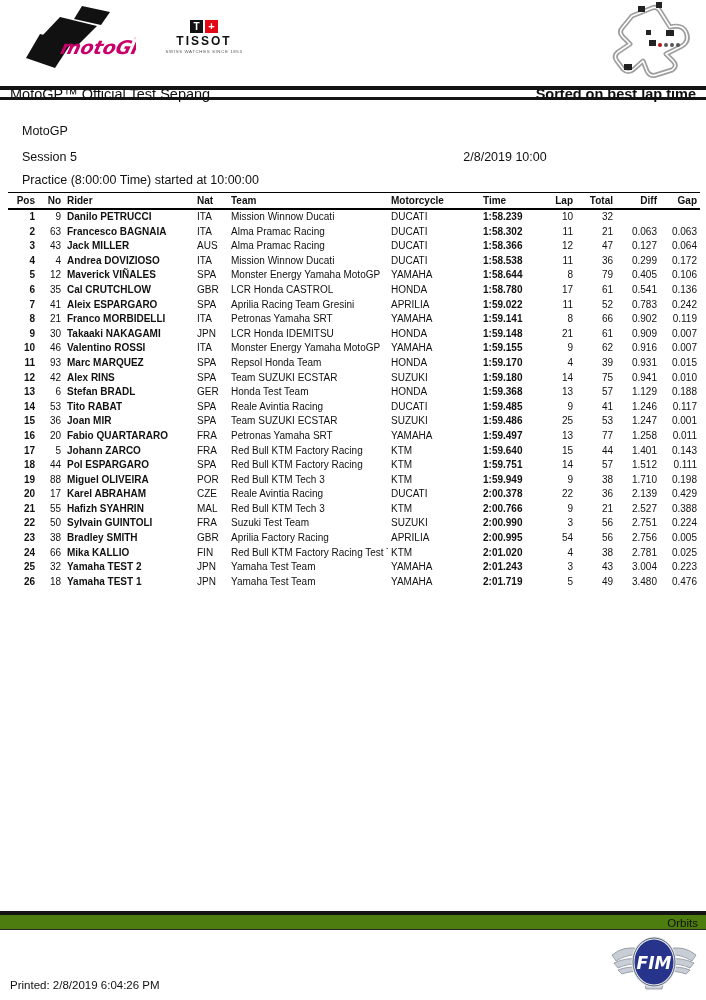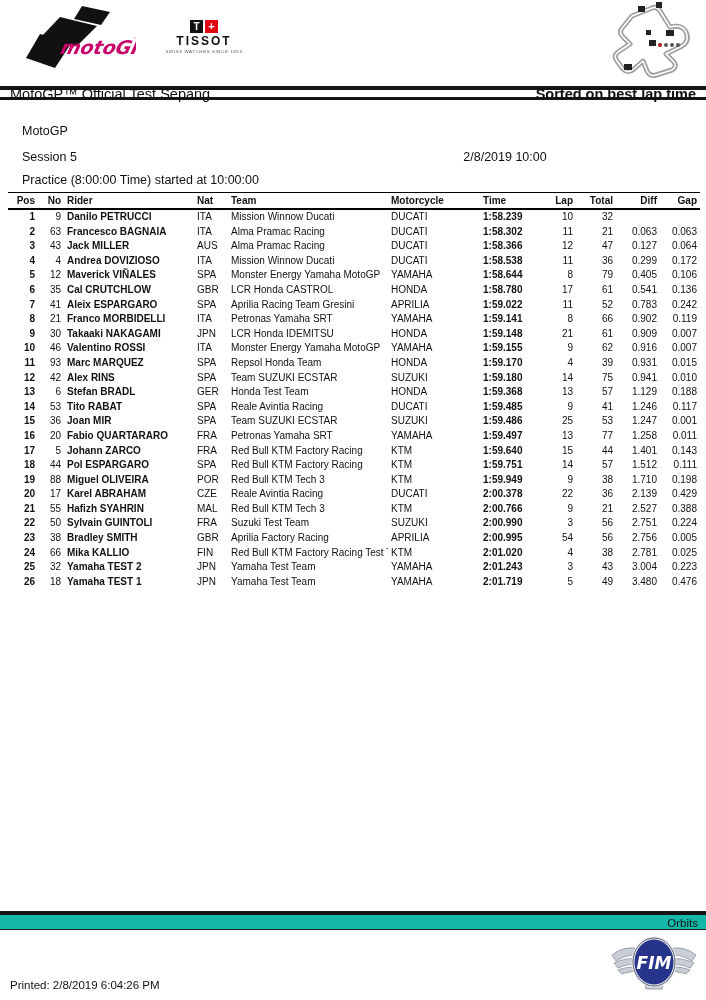--- a/index.html
+++ b/index.html
@@ -47,21 +47,21 @@
   }
   .c0{text-align:right;} td.c0{font-weight:bold;}
   .c1{text-align:right;}
   .c2{text-align:left;margin-left:24px;} td.c2{font-weight:bold;}
   .c3,.c4,.c5{text-align:left;}
   .c6{text-align:left;} td.c6{font-weight:bold;}
   .c7,.c8,.c9,.c10{text-align:right;}
   
   .orbits-bar{
     position:absolute;top:911px;left:0;width:706px;height:19px;box-sizing:border-box;
-    background:#14b8a6;border-top:4px solid #141414;border-bottom:1px solid #2a2a2a;
+    background:#4d7c0f;border-top:4px solid #141414;border-bottom:1px solid #2a2a2a;
     text-align:right;font-size:11.5px;padding:2px 8px 0 0;color:#111;
   }
   .fim-logo{position:absolute;right:8px;top:933px;}
   .printed{position:absolute;left:10px;top:979px;font-size:11.5px;}
 </style>
 </head>
 <body>
 
 <div class="logo-row">
 

